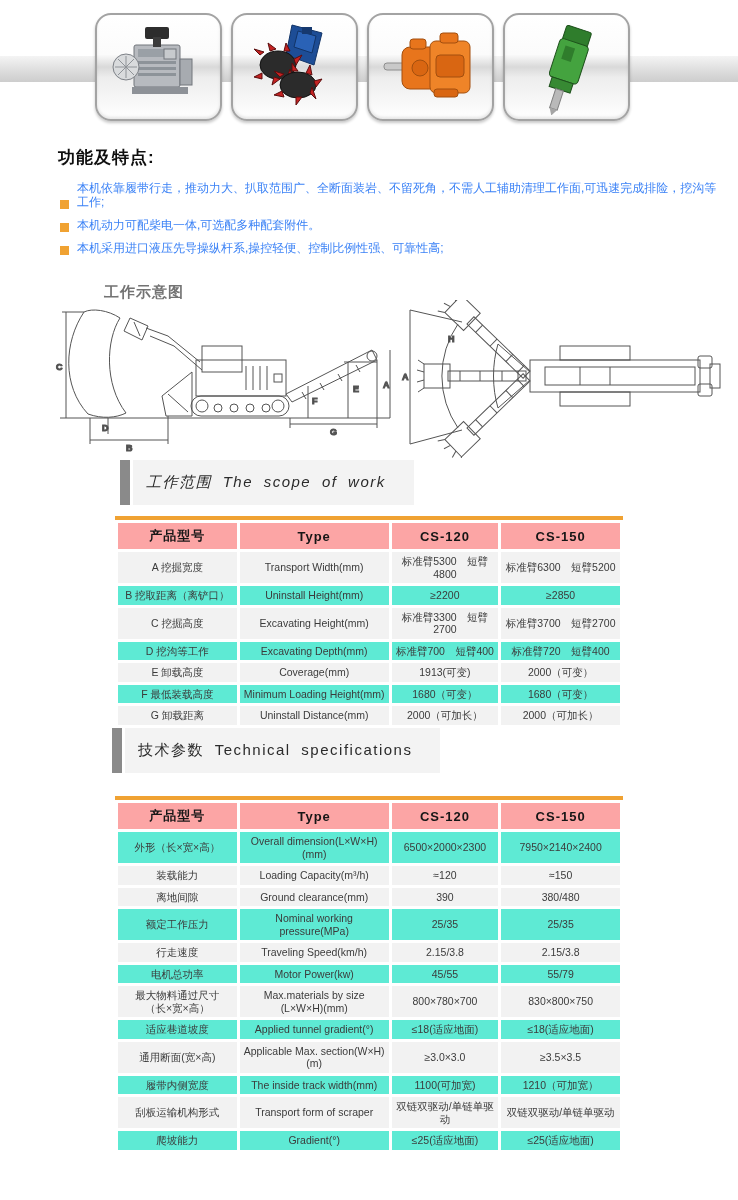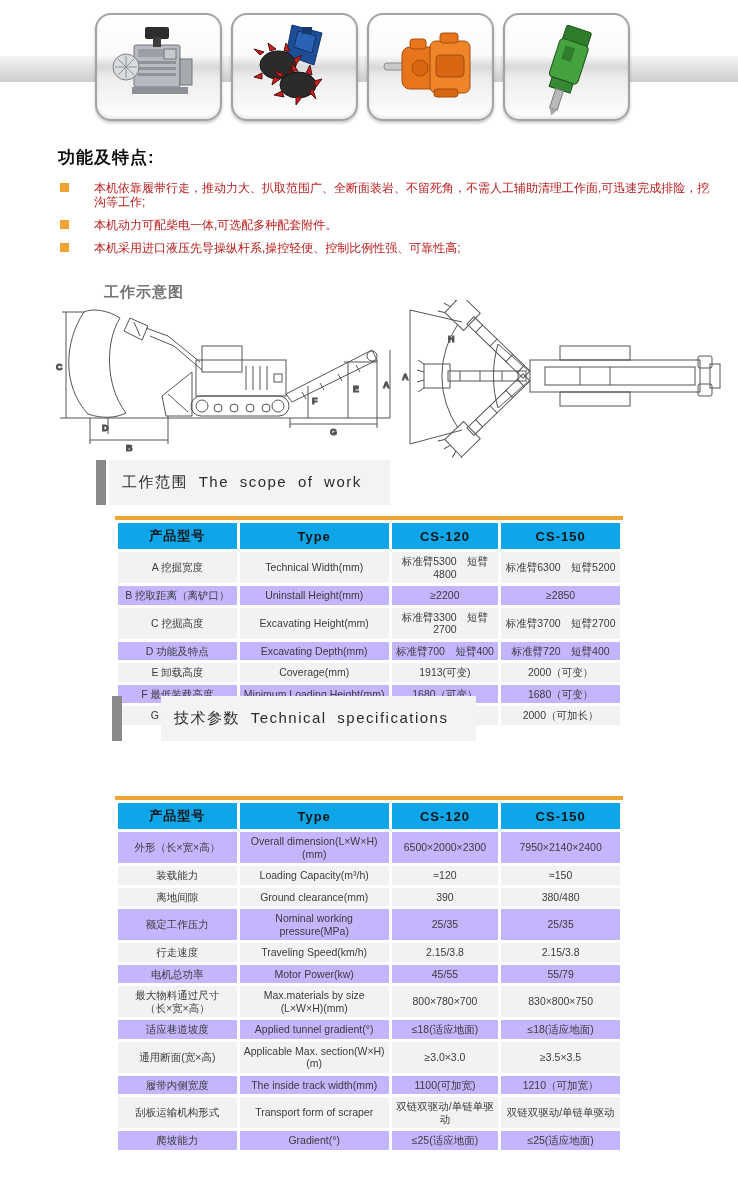--- a/index.html
+++ b/index.html
@@ -14,42 +14,42 @@
   .cards { position: absolute; left: 95px; top: 13px; display: flex; gap: 9px; }
   .card { width: 127px; height: 108px; border-radius: 16px; border: 2px solid #a3a3a3;
           background: linear-gradient(180deg, #ffffff 0%, #fbfbfb 38%, #d9d9d9 50%, #ededed 60%, #ffffff 100%);
           box-shadow: 0 2px 3px rgba(0,0,0,0.22), inset 0 -2px 3px rgba(0,0,0,0.10);
           display: flex; align-items: center; justify-content: center; overflow: hidden; }
 
   
   .features { position: absolute; left: 58px; top: 146px; width: 660px; }
   .features-title { font-size: 17px; font-weight: bold; color: #0f0f0f; margin-bottom: 12px; letter-spacing: 1px; }
   .features ul { list-style: none; }
-  .features li { display: flex; align-items: flex-start; margin-bottom: 9px;
-                 font-size: 12px; color: #b91c1c; line-height: 14px; gap: 17px; }
+  .features li { display: flex; align-items: flex-end; margin-bottom: 9px;
+                 font-size: 12px; color: #3b82f6; line-height: 14px; }
   .sq { width: 9px; height: 9px; background: #f0a232; margin: 2px 8px 0 2px; flex: none; }
 
   
   .diagram-title { position: absolute; left: 104px; top: 283px; font-size: 15px; font-weight: bold; color: #737373; letter-spacing: 1px; }
   .diagrams { position: absolute; left: 50px; top: 300px; }
   .diagrams text { font-size: 9px; font-weight: bold; fill: #333; font-family: "Liberation Sans", sans-serif; }
 
   
   .section-head { position: absolute; display: flex; align-items: stretch; }
   .section-bar { width: 10px; background: #8a8a8a; margin-right: 3px; flex: none; }
   .section-box { background: #f3f3f3; padding: 13px 28px 13px 13px; font-size: 15px; color: #2b2b2b;
                  letter-spacing: 1.5px; word-spacing: 5px; white-space: nowrap; }
 
   
   .oline { position: absolute; left: 115px; width: 508px; height: 4px; background: #f0a232; }
   table.spec { position: absolute; left: 115px; width: 508px; border-collapse: separate; border-spacing: 3px; table-layout: fixed; }
-  table.spec th { background: #0ea5e9; color: #161616; font-weight: bold; font-size: 13px; padding: 4px 2px; letter-spacing: 1px; }
+  table.spec th { background: #fca5a5; color: #161616; font-weight: bold; font-size: 13px; padding: 4px 2px; letter-spacing: 1px; }
   table.spec td { background: #f2f2f2; color: #3b3b3b; font-size: 10.5px; text-align: center;
                   padding: 3px 2px; white-space: pre-line; line-height: 12.5px; }
-  table.spec tr.dark td { background: #c4b5fd; }
+  table.spec tr.dark td { background: #5eead4; }
 </style>
 </head>
 <body>
 
 <div class="page">
 
   <div class="band"></div>
 
   <div class="cards">
     <div class="card">
@@ -223,21 +223,21 @@
       <rect x="660" y="64" width="10" height="24"></rect>
       <path d="M408 24 A 92 92 0 0 0 408 128"></path>
       <line x1="360" y1="10" x2="360" y2="144"></line>
       <line x1="360" y1="10" x2="412" y2="22"></line>
         <line x1="360" y1="144" x2="412" y2="130"></line>
       <text x="398" y="42">H</text>
       <text x="352" y="80">A</text>
     </g>
   </svg>
 
-  <div class="section-head" style="left:96px; top:460px;">
+  <div class="section-head" style="left:120px; top:460px;font-style:italic;">
     <div class="section-bar"></div>
     <div class="section-box">工作范围 The scope of work</div>
   </div>
   <div class="oline" style="top:516px;"></div>
   <table class="spec" style="top:520px;">
     <colgroup>
         <col style="width:118px">
         <col style="width:148px">
         <col style="width:106px">
         <col style="width:118px">
@@ -246,38 +246,38 @@
       <tr>
         <th>产品型号</th>
         <th>Type</th>
         <th>CS-120</th>
         <th>CS-150</th>
       </tr>
     </thead>
     <tbody>
         <tr>
           <td>A 挖掘宽度</td>
-          <td>Technical Width(mm)</td>
+          <td>Transport Width(mm)</td>
           <td>标准臂5300　短臂4800</td>
           <td>标准臂6300　短臂5200</td>
         </tr>
         <tr class="dark">
           <td>B 挖取距离（离铲口）</td>
           <td>Uninstall Height(mm)</td>
           <td>≥2200</td>
           <td>≥2850</td>
         </tr>
         <tr>
           <td>C 挖掘高度</td>
           <td>Excavating Height(mm)</td>
           <td>标准臂3300　短臂2700</td>
           <td>标准臂3700　短臂2700</td>
         </tr>
         <tr class="dark">
-          <td>D 功能及特点</td>
+          <td>D 挖沟等工作</td>
           <td>Excavating Depth(mm)</td>
           <td>标准臂700　短臂400</td>
           <td>标准臂720　短臂400</td>
         </tr>
         <tr>
           <td>E 卸载高度</td>
           <td>Coverage(mm)</td>
           <td>1913(可变)</td>
           <td>2000（可变）</td>
         </tr>
@@ -289,21 +289,21 @@
         </tr>
         <tr>
           <td>G 卸载距离</td>
           <td>Uninstall Distance(mm)</td>
           <td>2000（可加长）</td>
           <td>2000（可加长）</td>
         </tr>
       </tbody>
   </table>
 
-  <div class="section-head" style="left:112px; top:696px;gap:36px;">
+  <div class="section-head" style="left:112px; top:728px;">
     <div class="section-bar"></div>
     <div class="section-box">技术参数 Technical specifications</div>
   </div>
   <div class="oline" style="top:796px;"></div>
   <table class="spec" style="top:800px;">
     <colgroup>
         <col style="width:118px">
         <col style="width:148px">
         <col style="width:106px">
         <col style="width:118px">

